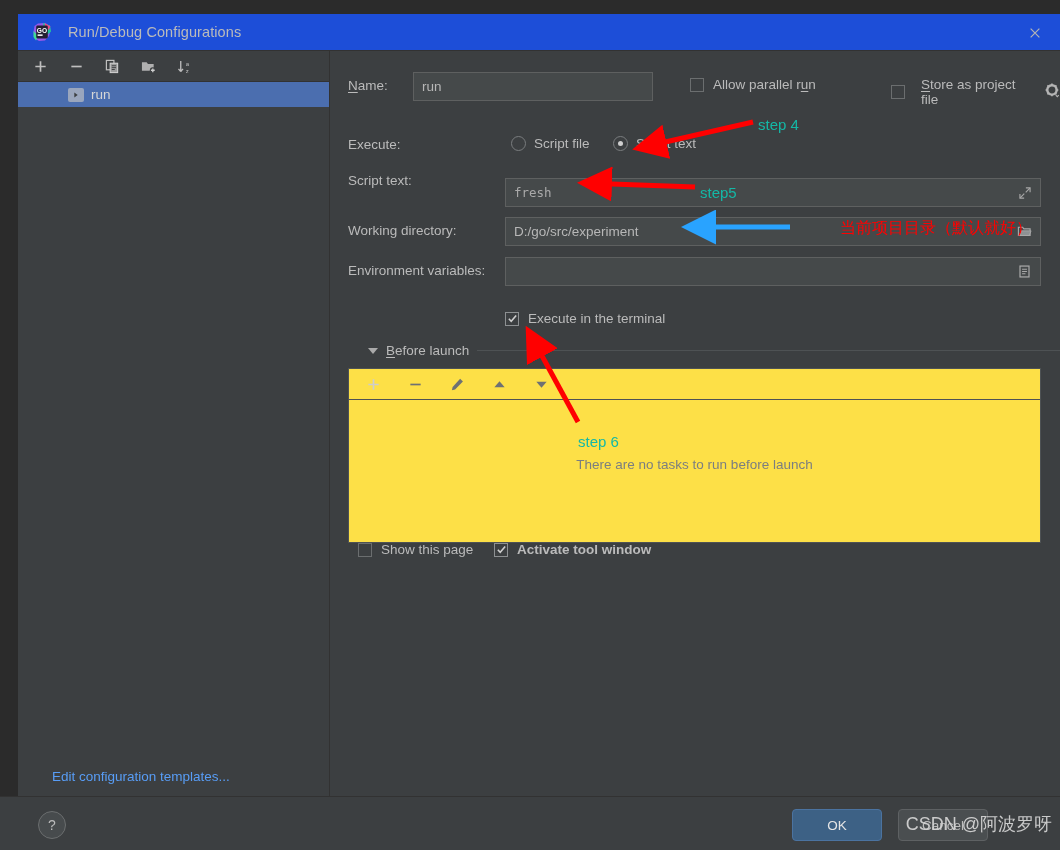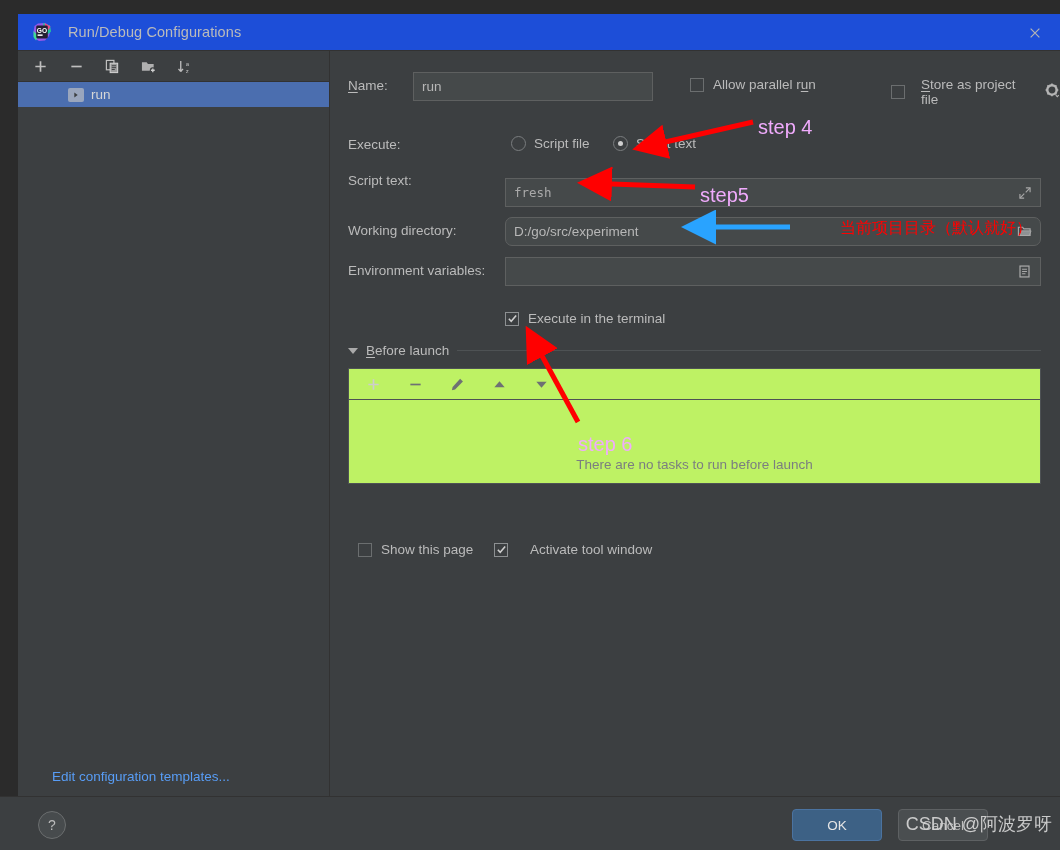--- a/index.html
+++ b/index.html
@@ -83,24 +83,24 @@
   .cbx.checked { border-color:#8d9092; }
   .radio {
     width:15px; height:15px; border:1px solid #7a7d7f; border-radius:50%;
     display:inline-flex; align-items:center; justify-content:center; flex:none; background:#3c3f41;
   }
   .radio .dot { width:5px; height:5px; border-radius:50%; background:#cfcfcf; }
 
   .row { position:absolute; display:flex; align-items:center; }
 
   
-  .bl-header { position:absolute; left:348px; top:343px; width:693px; display:flex; align-items:center; gap:8px; }
+  .bl-header { position:absolute; left:368px; top:343px; width:693px; display:flex; align-items:center; gap:8px; }
   .bl-tri { width:0;height:0;border-left:5px solid transparent;border-right:5px solid transparent;border-top:6px solid #aaaaaa; }
   .bl-line { flex:1; height:1px; background:#4e5254; }
-  .bl-box { position:absolute; left:348px; top:368px; width:693px; height:116px; border:1px solid #4e5254; background:#bef264; }
+  .bl-box { position:absolute; left:348px; top:368px; width:693px; height:175px; border:1px solid #4e5254; background:#fde047; }
   .bl-toolbar { height:31px; display:flex; align-items:center; padding-left:12px; gap:18px; border-bottom:1px solid #4e5254; }
   .bl-empty {
     height:128px; display:flex; align-items:center; justify-content:center;
     color:#7b7e80; font-size:13.5px;
   }
 
   
   .bottom-sep { position:absolute; left:0; top:796px; width:1060px; height:1px; background:#323232; }
   .bottombar { position:absolute; left:0; top:797px; width:1060px; height:53px; background:#3c3f41; }
   .help-btn {
@@ -115,21 +115,21 @@
   .btn-ok { position:absolute; right:178px; top:12px; background:#3d6185; border:1px solid #4b73a0; color:#e6e6e6; font-weight:normal; }
   .btn-cancel { position:absolute; right:72px; top:12px; background:#4a4e50; border:1px solid #5e6163; color:#bdbdbd; }
 
   
   .watermark {
     position:absolute; right:8px; top:812px; font-size:18px; color:#d6d6d6;
     font-family:"Liberation Sans", sans-serif; opacity:.92; white-space:nowrap;
   }
 
   
-  .anno { position:absolute; color:#f0abfc; font-size:20px; white-space:nowrap; }
+  .anno { position:absolute; color:#14b8a6; font-size:15px; white-space:nowrap; }
   .anno-cn { position:absolute; color:#ff0000; font-size:16px; line-height:25px; width:210px; }
   svg.ov { position:absolute; left:0; top:0; width:1060px; height:850px; pointer-events:none; }
 </style>
 </head>
 <body>
 
 <div id="root">
 
   <div class="gutter-left"></div>
   <div class="gutter-top"></div>
@@ -258,21 +258,21 @@
           <path d="M13.6 2.4 L8.8 7.2" stroke="#a8a8a8" stroke-width="1.3"></path>
           <path d="M7 13.8 H2.2 V9" fill="none" stroke="#a8a8a8" stroke-width="1.3"></path>
           <path d="M2.4 13.6 L7.2 8.8" stroke="#a8a8a8" stroke-width="1.3"></path>
         </svg>
       </span>
     </div>
 
     <div class="row" style="left:17px; top:172px;">
       <span class="lbl">Working directory:</span>
     </div>
-    <div class="field" style="position:absolute; left:174px; top:166px; width:536px;border-radius:7px;">
+    <div class="field" style="position:absolute; left:174px; top:166px; width:536px;">
       <span class="val">D:/go/src/experiment</span>
       <span class="field-btn">
         <svg viewBox="0 0 16 16" width="15" height="15">
           <path d="M1.5 3.5 H6 L7.3 5.2 H14 V12.3 H1.5 Z" fill="none" stroke="#a9a9a9" stroke-width="1.2"></path>
           <path d="M2.6 12.2 L4.6 7.3 H15 L13 12.2 Z" fill="#8d9193" stroke="#a9a9a9" stroke-width="1"></path>
         </svg>
       </span>
     </div>
 
     <div class="row" style="left:17px; top:212px;">
@@ -332,21 +332,21 @@
         </svg>
       </span>
     </div>
     <div class="bl-empty">There are no tasks to run before launch</div>
   </div>
 
   <div class="row" style="left:358px; top:542px; gap:9px;">
     <span class="cbx"></span>
     <span class="lbl">Show this page</span>
   </div>
-  <div class="row" style="left:494px; top:542px; gap:22px;">
+  <div class="row" style="left:494px; top:542px; gap:9px;font-weight:bold;">
     <span class="cbx checked">
       <svg viewBox="0 0 12 12" width="11" height="11">
         <path d="M2 6.2 L4.6 9 L10 2.8" fill="none" stroke="#cfcfcf" stroke-width="1.7"></path>
       </svg>
     </span>
     <span class="lbl">Activate tool window</span>
   </div>
 
   <div class="bottom-sep"></div>
   <div class="bottombar">

